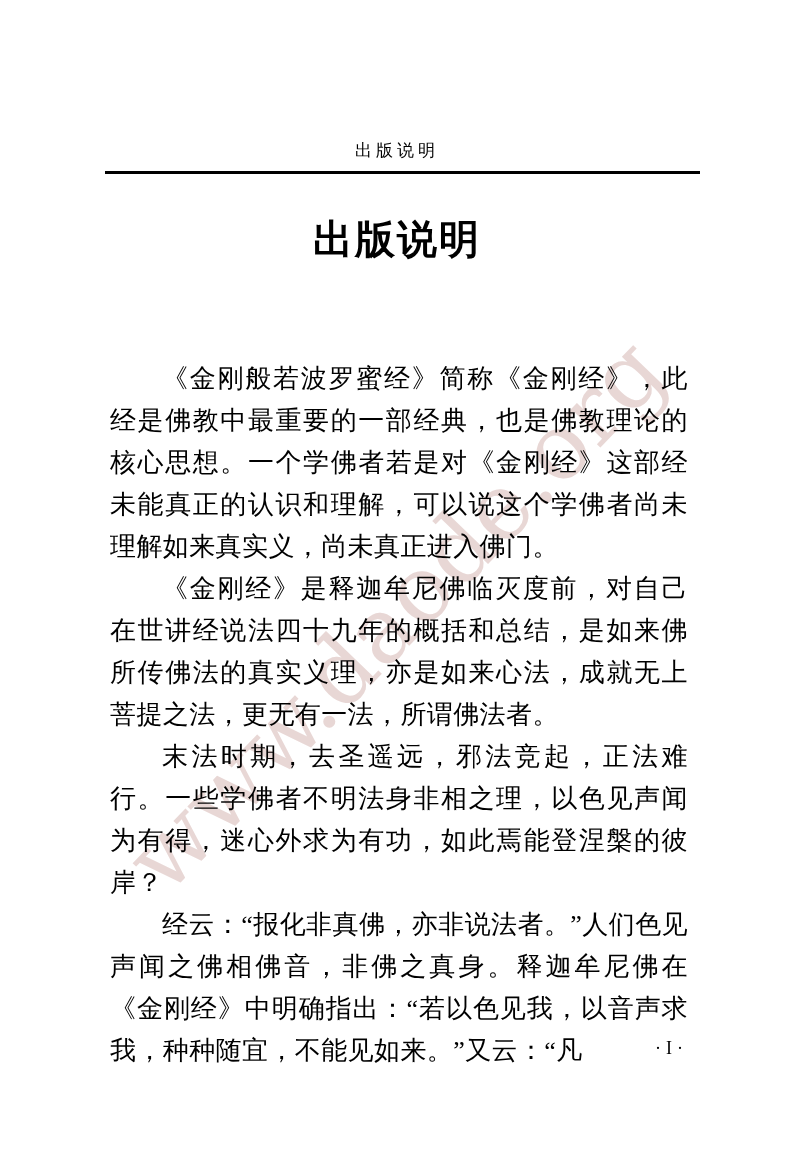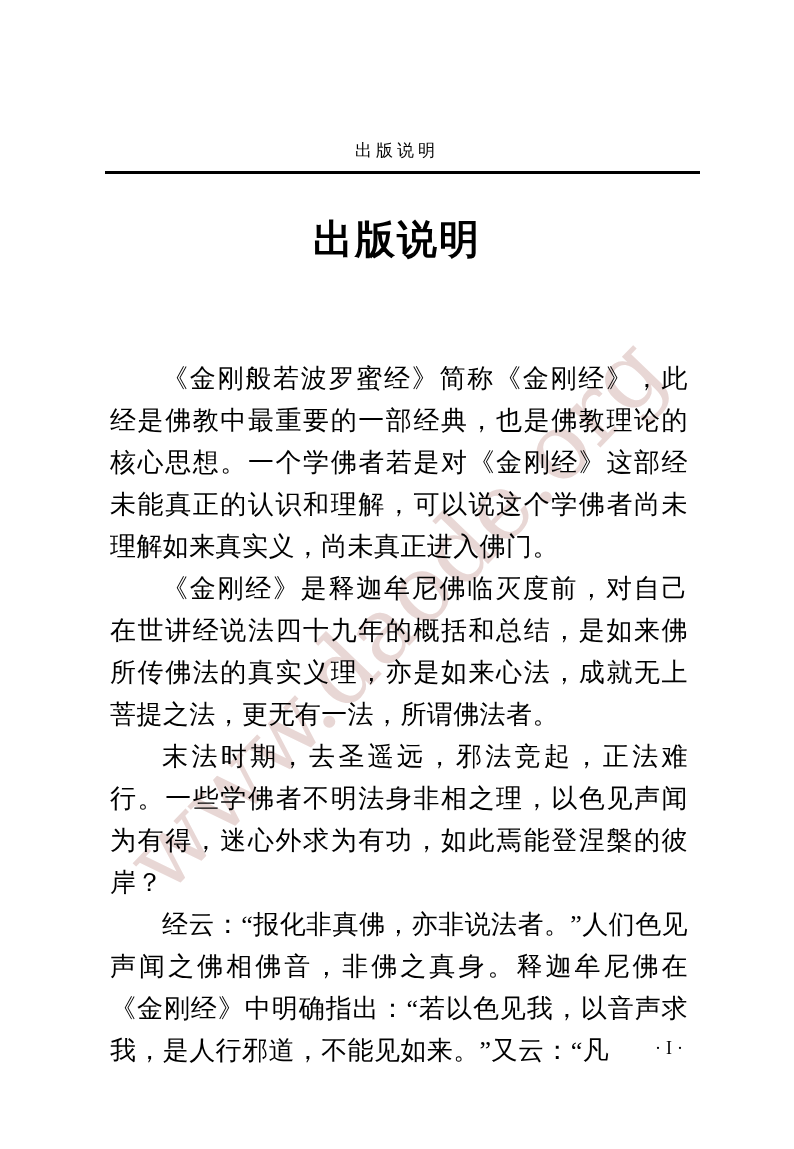--- a/index.html
+++ b/index.html
@@ -93,17 +93,17 @@
   <div class="running-header">出版说明</div>
 
   <div class="header-rule"></div>
 
   <h1 class="doc-title">出版说明</h1>
 
   <div class="body-text">
       <p>《金刚般若波罗蜜经》简称《金刚经》，此经是佛教中最重要的一部经典，也是佛教理论的核心思想。一个学佛者若是对《金刚经》这部经未能真正的认识和理解，可以说这个学佛者尚未理解如来真实义，尚未真正进入佛门。</p>
       <p>《金刚经》是释迦牟尼佛临灭度前，对自己在世讲经说法四十九年的概括和总结，是如来佛所传佛法的真实义理，亦是如来心法，成就无上菩提之法，更无有一法，所谓佛法者。</p>
       <p>末法时期，去圣遥远，邪法竞起，正法难行。一些学佛者不明法身非相之理，以色见声闻为有得，迷心外求为有功，如此焉能登涅槃的彼岸？</p>
-      <p>经云：“报化非真佛，亦非说法者。”人们色见声闻之佛相佛音，非佛之真身。释迦牟尼佛在《金刚经》中明确指出：“若以色见我，以音声求我，是人行邪道，不能见如来。”又云：“凡</p>
+      <p>经云：“报化非真佛，亦非说法者。”人们色见声闻之佛相佛音，非佛之真身。释迦牟尼佛在《金刚经》中明确指出：“若以色见我，以音声求我，种种随宜，不能见如来。”又云：“凡</p>
     </div>
 
   <div class="page-number">·I·</div>
 </div>
 
 </body></html>

